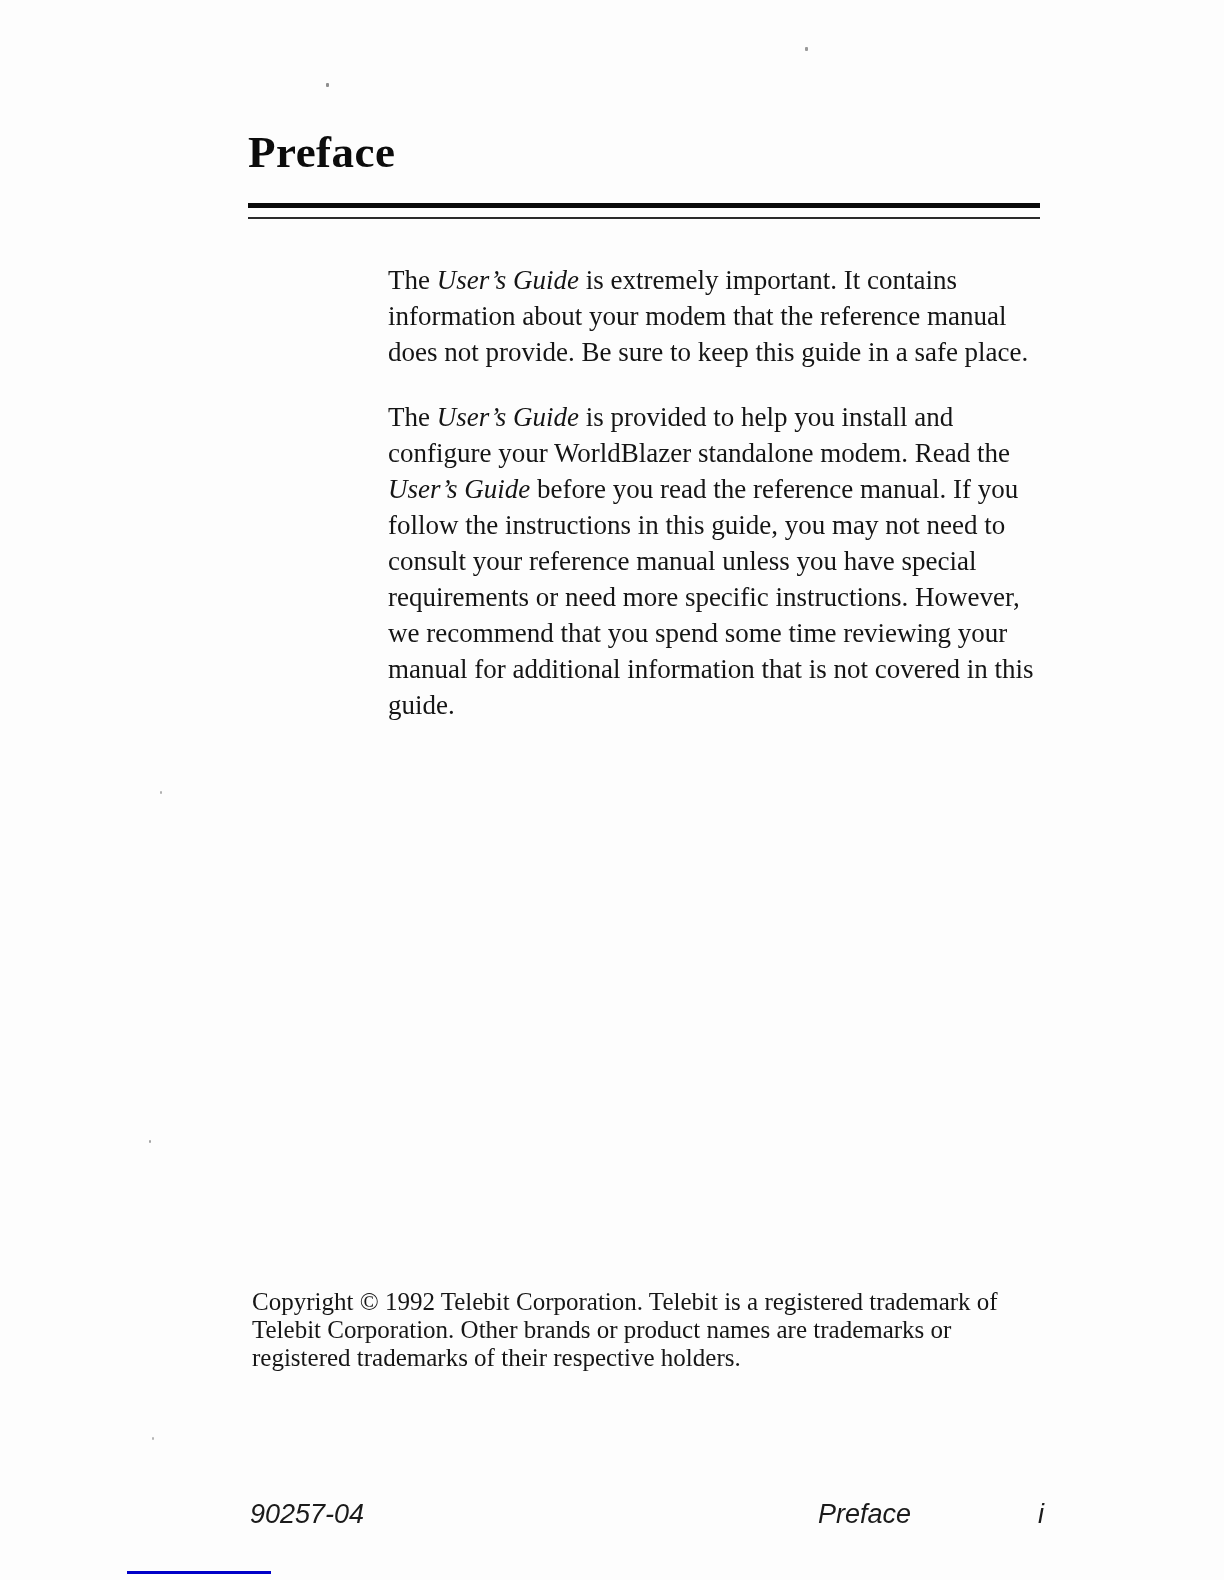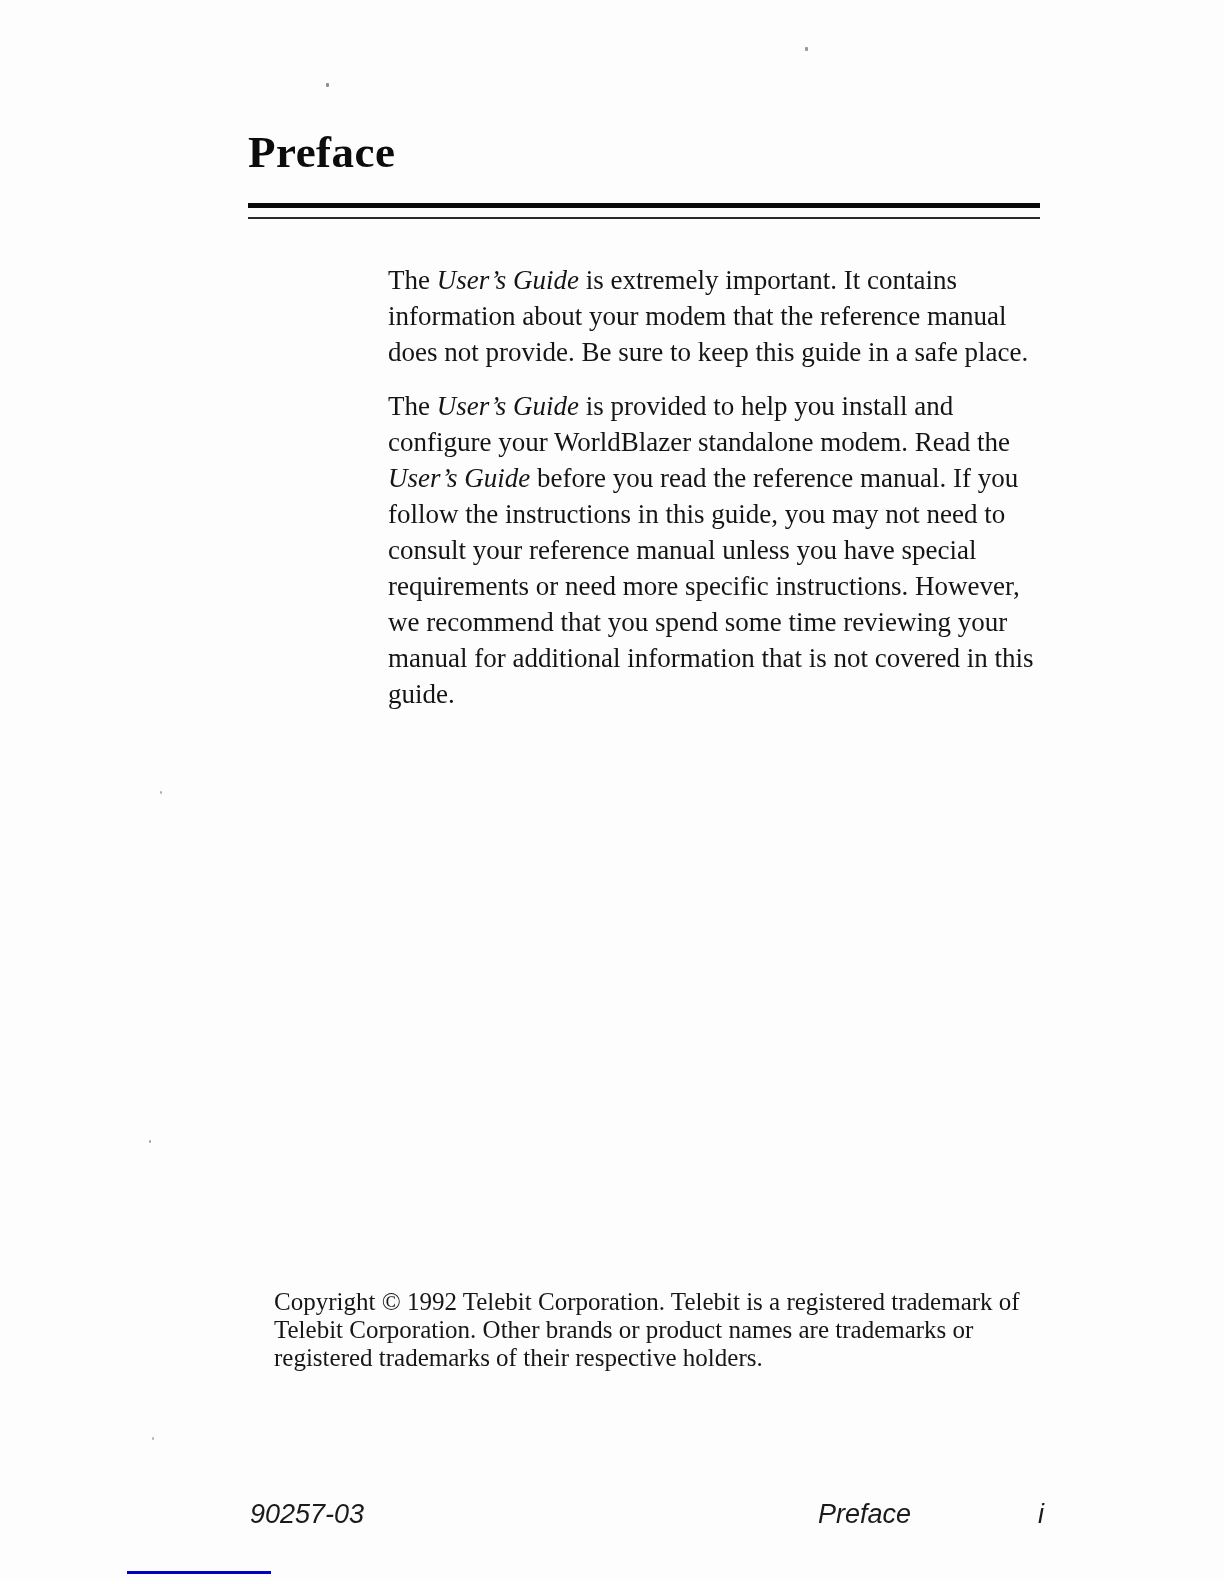--- a/index.html
+++ b/index.html
@@ -35,24 +35,24 @@
   .body-text {
     position: absolute;
     left: 388px; top: 262px;
     width: 658px;
     font-size: 27px;
     line-height: 36px;
     color: #151515;
     text-align: left;
   }
   .body-text p { margin: 0; }
-  .body-text p + p { margin-top: 18px; }
+  .body-text p + p { margin-top: 29px; }
   .copyright {
     position: absolute;
-    left: 274px; top: 1288px;
+    left: 252px; top: 1288px;
     width: 778px;
     margin: 0;
     font-size: 25px;
     line-height: 28px;
     color: #161616;
   }
   .footer {
     position: absolute;
     left: 0; top: 1499px;
     width: 1224px; height: 34px;
@@ -92,21 +92,21 @@
   <div class="title-rule" style="border-top-color: rgb(10, 10, 10);"></div>
 
   <main class="body-text">
       <p><span>The </span><i>User’s Guide</i><span> is extremely important. It contains information about your modem that the reference manual does not provide. Be sure to keep this guide in a safe place.</span></p>
       <p><span>The </span><i>User’s Guide</i><span> is provided to help you install and configure your WorldBlazer standalone modem. Read the </span><i>User’s Guide</i><span> before you read the reference manual. If you follow the instructions in this guide, you may not need to consult your reference manual unless you have special requirements or need more specific instructions. However, we recommend that you spend some time reviewing your manual for additional information that is not covered in this guide.</span></p>
     </main>
 
   <p class="copyright">Copyright © 1992 Telebit Corporation. Telebit is a registered trademark of Telebit Corporation. Other brands or product names are trademarks or registered trademarks of their respective holders.</p>
 
   <footer class="footer">
-    <span class="footer-docnum">90257-03</span>
+    <span class="footer-docnum">90257-04</span>
     <span class="footer-section">Preface</span>
     <span class="footer-page">i</span>
   </footer>
 
   <div class="bottom-blue-line" style="background: rgb(0, 0, 200);"></div>
 
   <div class="speck s1"></div>
   <div class="speck s2"></div>
   <div class="speck s3"></div>
   <div class="speck s4"></div>

